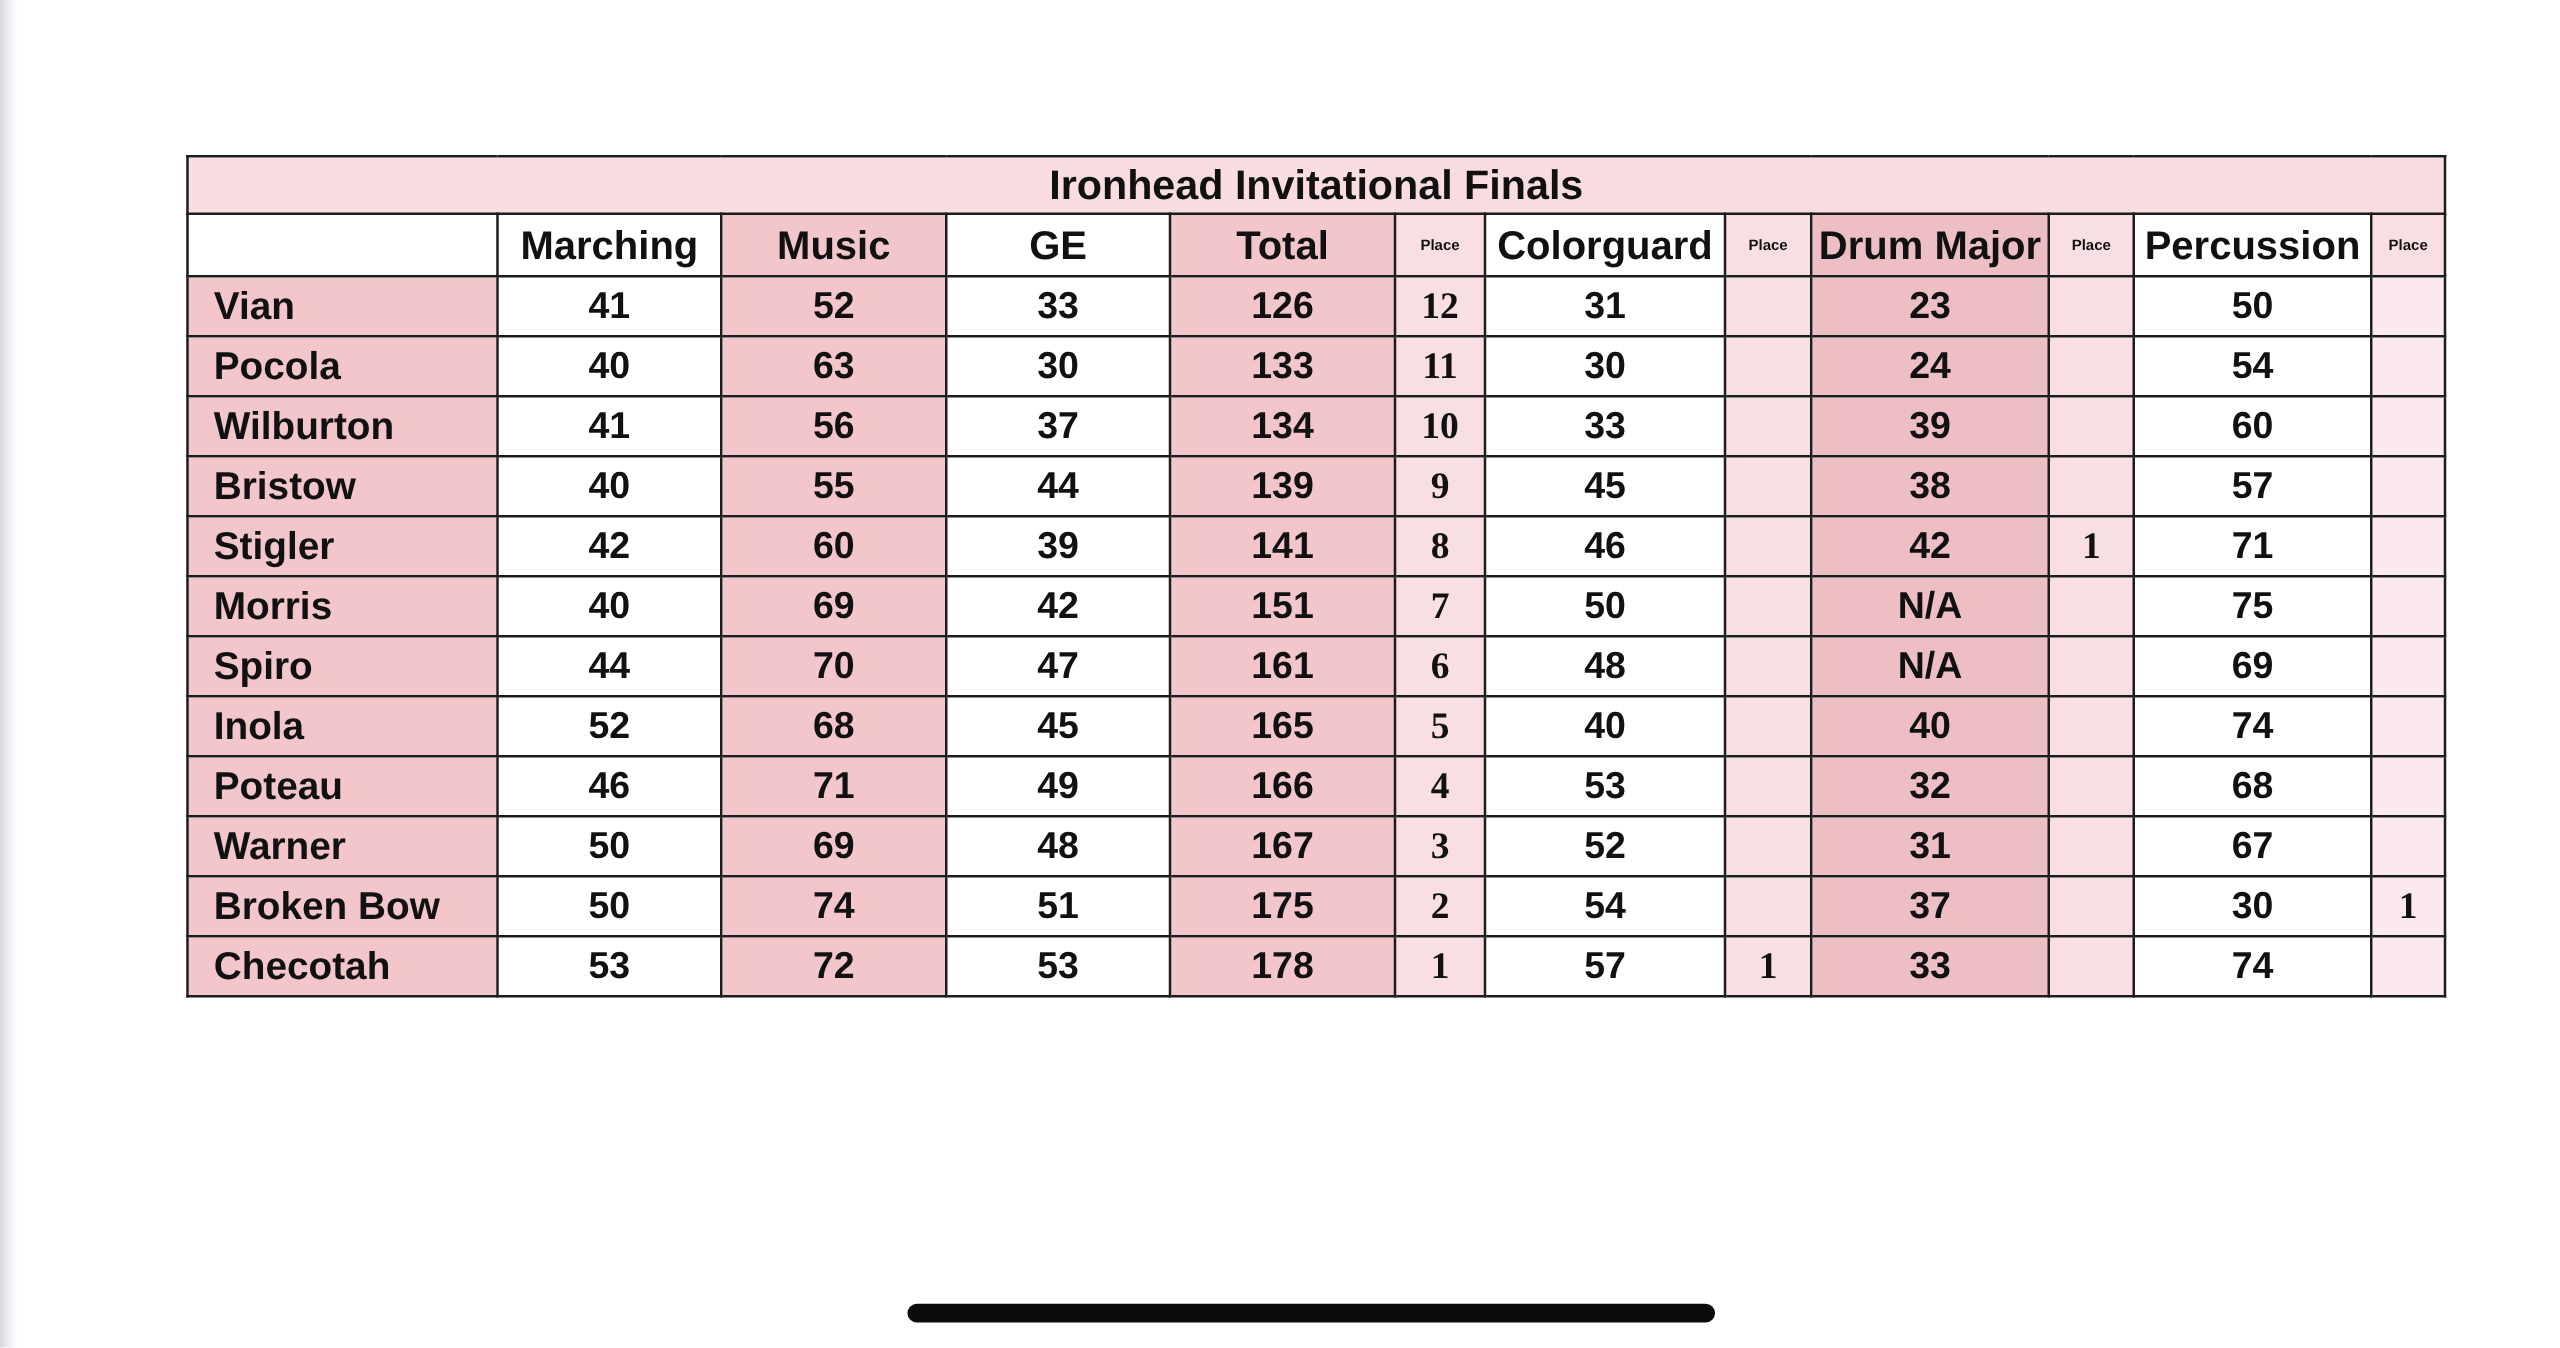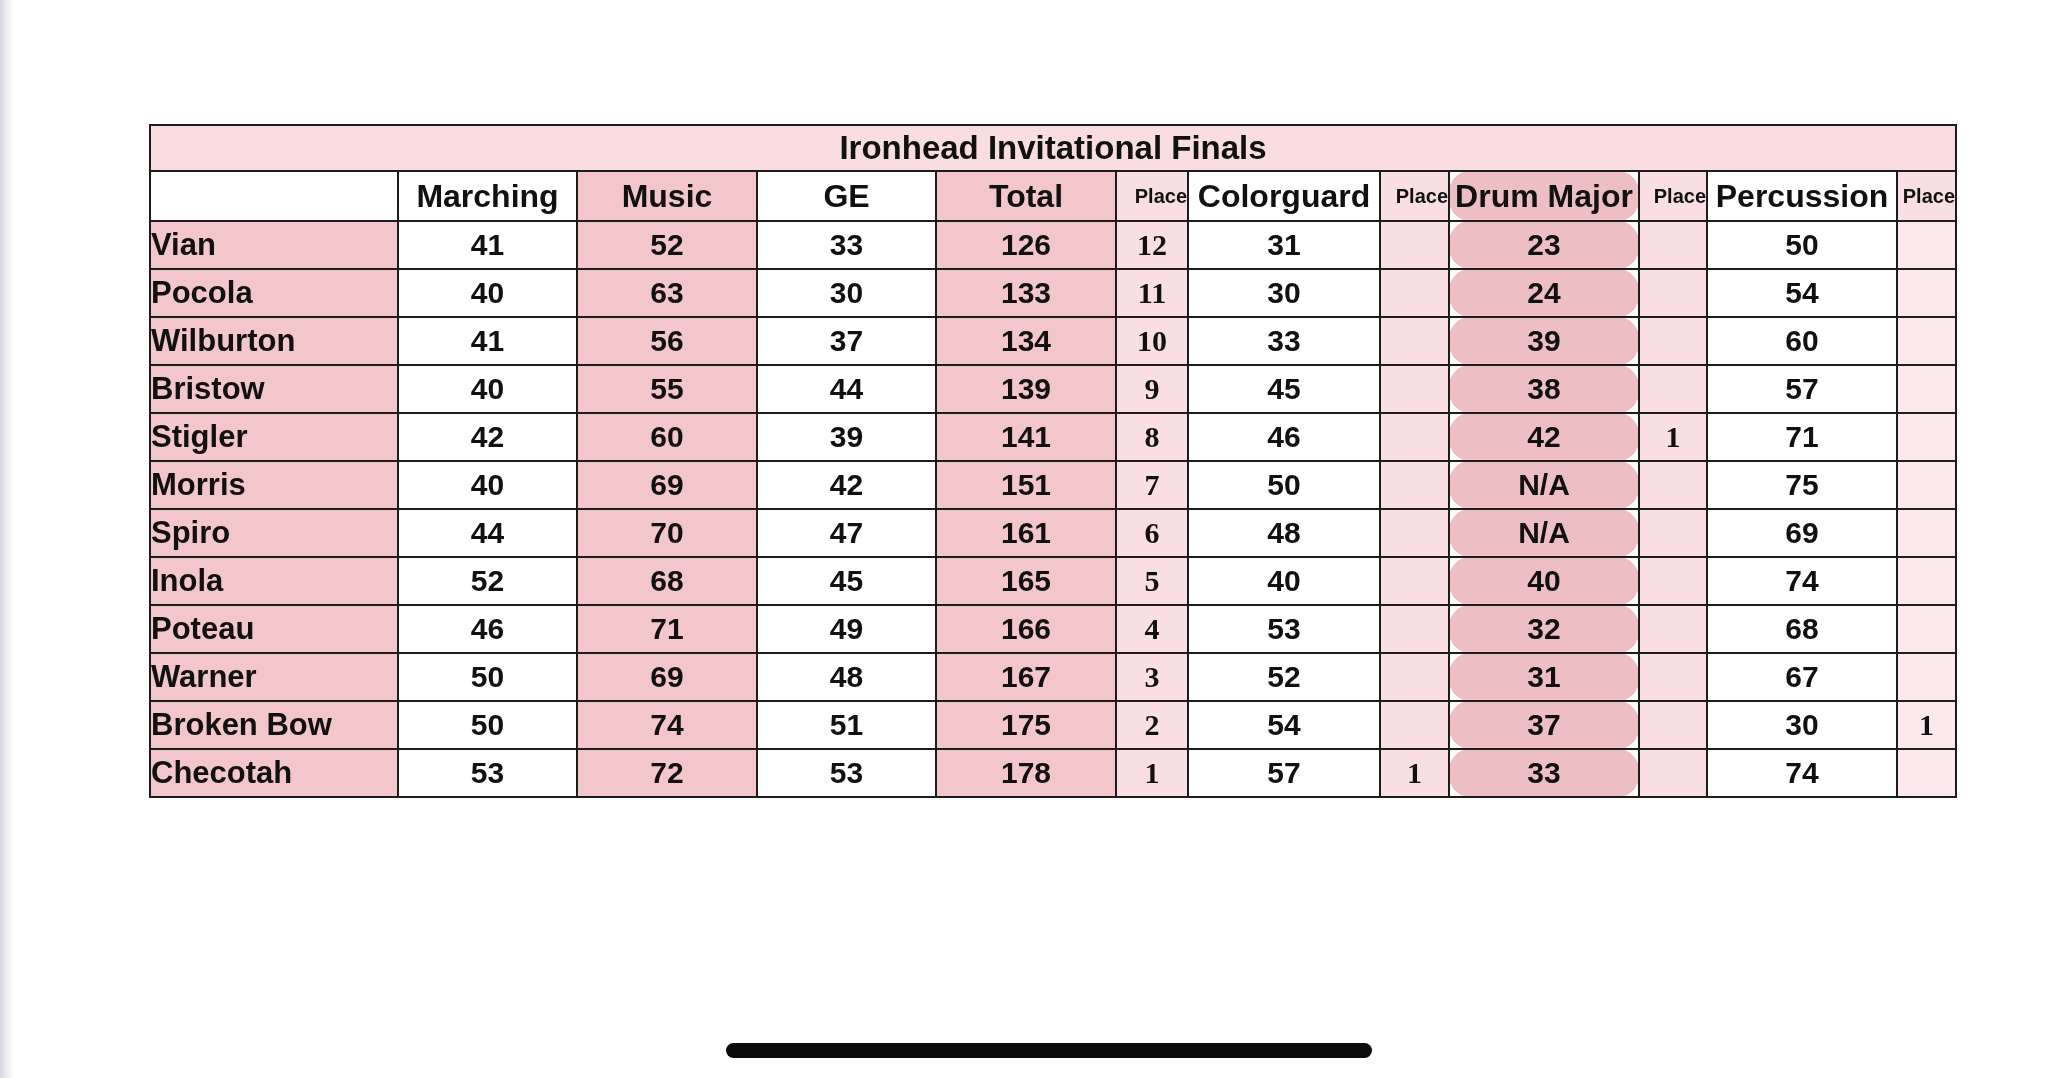--- a/index.html
+++ b/index.html
@@ -24,30 +24,30 @@
     font-weight:bold;
     text-align:center;
     vertical-align:middle;
     overflow:hidden;
     white-space:nowrap;
   }
   tr.title-row th{
     height:44px;font-size:33px;
   }
   tr.header-row th{height:48px;font-size:32px;}
-  tr.header-row th.small{font-size:20px;text-align:right;}
+  tr.header-row th.small{font-size:12px;}
   tbody td{height:46px;font-size:30px;}
-  tbody td.name{text-align:left;padding-left:0;font-size:31px;}
+  tbody td.name{text-align:left;padding-left:20px;font-size:31px;}
   tbody td.small{font-size:30px;font-family:Liberation Serif, serif;}
   
   .f-title{background:#fadde1;}
   .f-pink{background:#f2c6ca;}
   .f-white{background:#ffffff;margin-top:44px;}
   .f-light{background:#f9dfe3;}
-  .f-dark{background:#edbfc5;border-radius:21px;}
+  .f-dark{background:#edbfc5;}
   .f-lighter{background:#fce9ed;}
   .home-indicator{
     position:absolute;left:726px;top:1043px;
     width:646px;height:15px;border-radius:8px;
     background:#0b0b0b;
   }
 </style>
 </head>
 <body>
 

